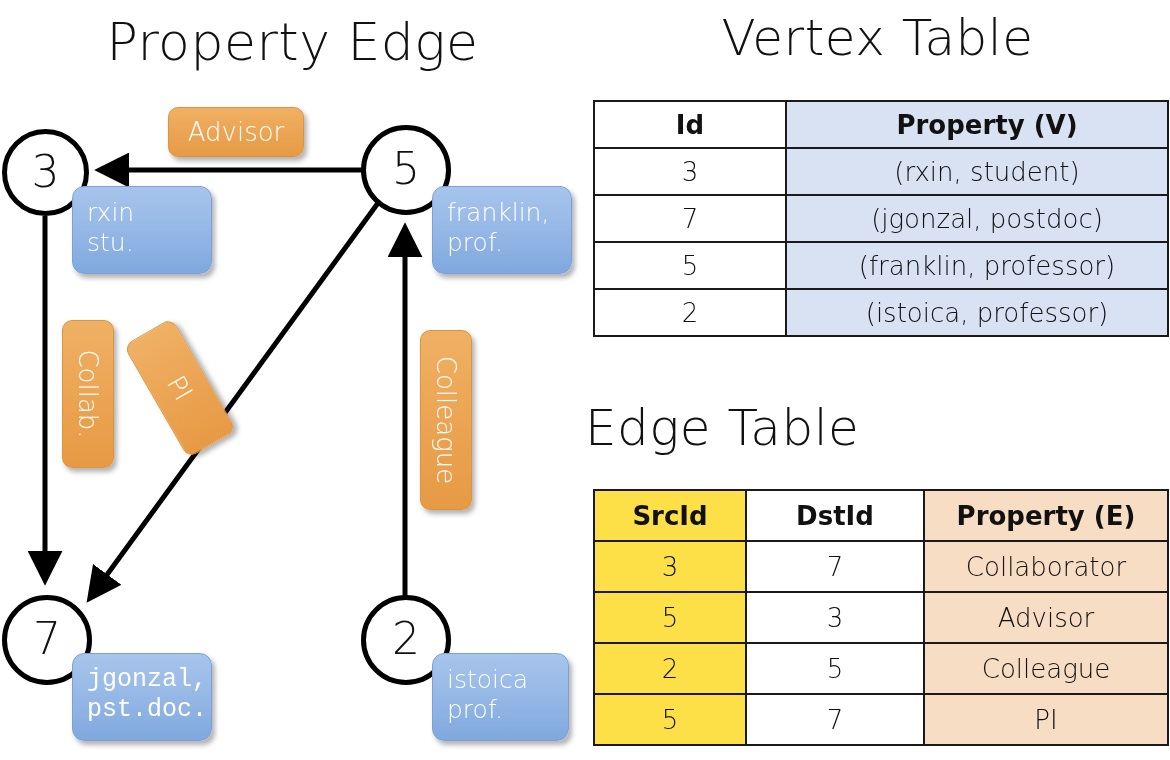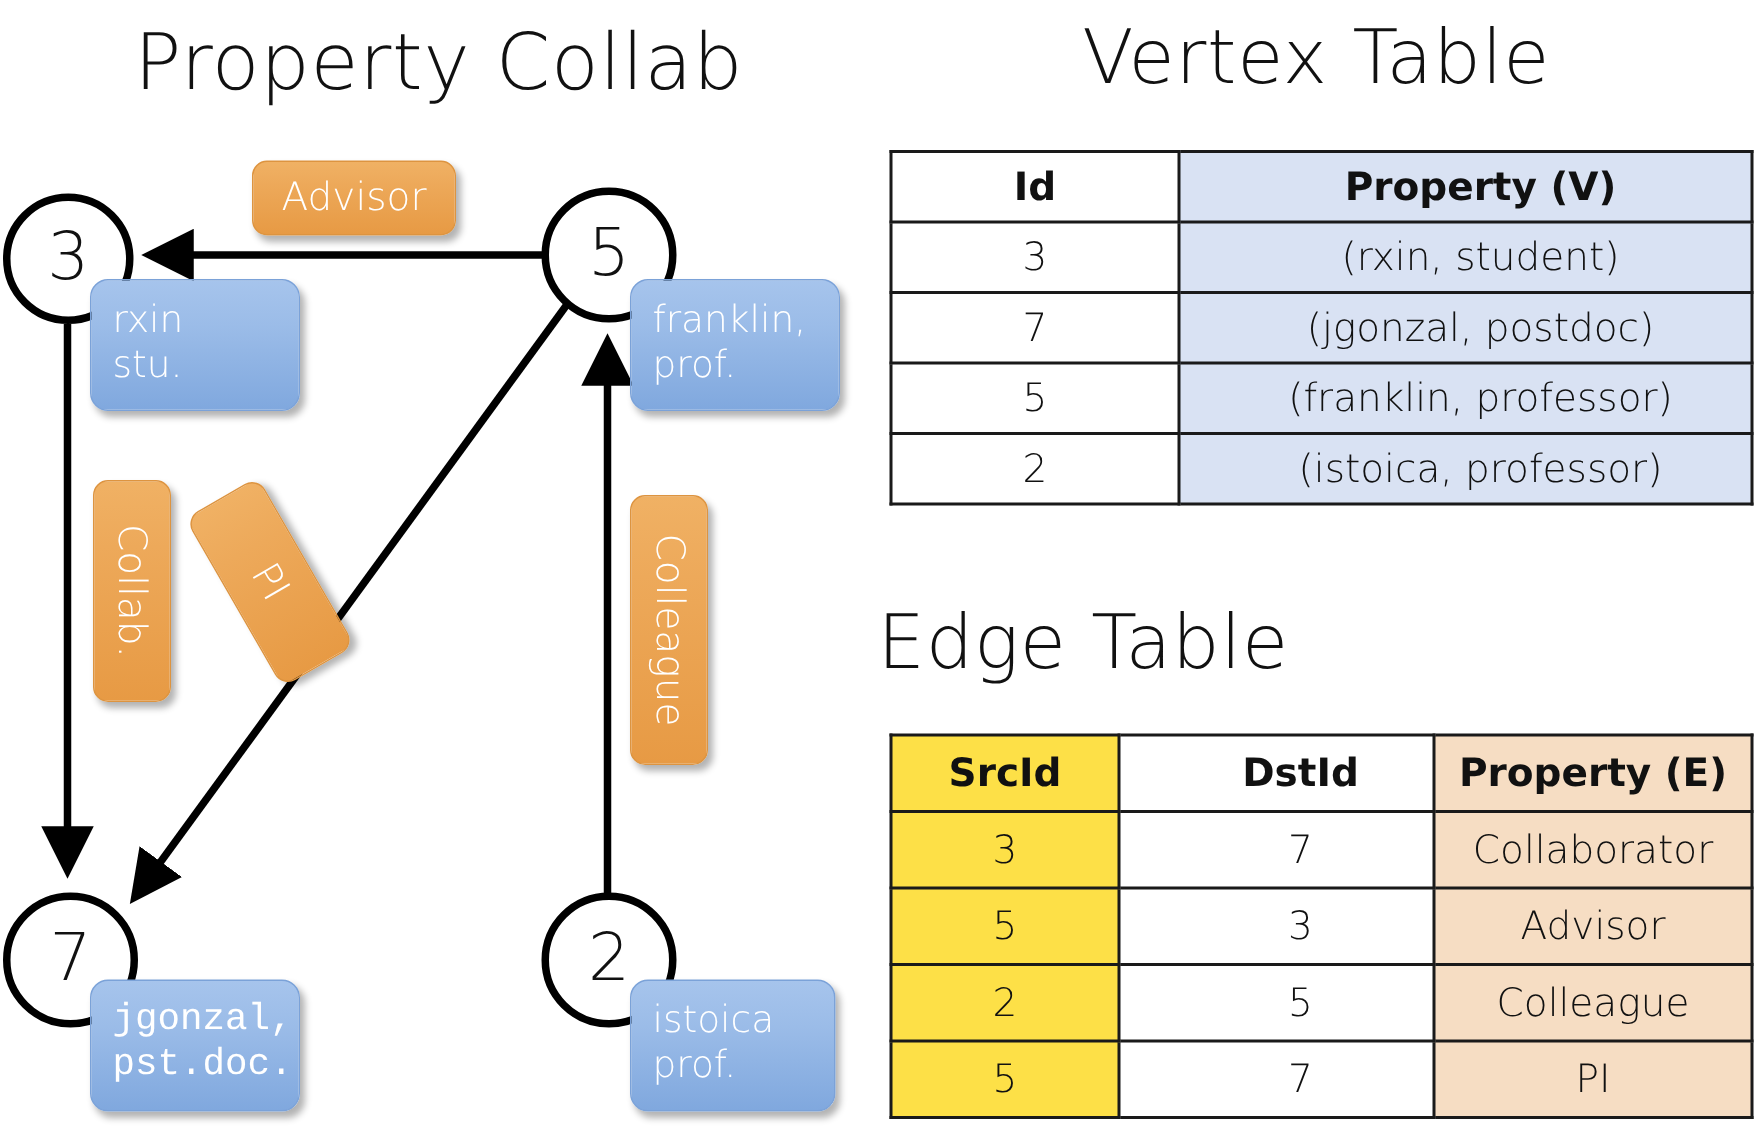--- a/index.html
+++ b/index.html
@@ -83,20 +83,21 @@
     background: linear-gradient(to bottom, #a6c4ec 0%, #9bbce8 35%, #80a8de 100%);
     border: 1px solid #7ba2d8;
     box-shadow: 3px 4px 5px rgba(0,0,0,0.30);
     color: #ffffff;
     font-family: "DejaVu Sans", sans-serif;
     font-weight: 300;
     font-size: 25px;
     line-height: 30px;
     padding: 11px 0 0 14px;
     white-space: pre-line;
+    margin-left: 12px;
   }
 
   
   .ebox {
     position: absolute;
     box-sizing: border-box;
     border-radius: 10px;
     background: linear-gradient(to bottom, #f0b164 0%, #eda95a 30%, #e79a44 100%);
     border: 1px solid #dd9440;
     box-shadow: 3px 4px 5px rgba(0,0,0,0.30);
@@ -139,27 +140,27 @@
   }
 
   #vertex-table { left: 593px; top: 100px; width: 576px; border-radius: 22px; }
   #vertex-table th, #vertex-table td { height: 45px; font-size: 26px; }
   #vertex-table .col-id { width: 190px; background: #ffffff; }
   #vertex-table .col-prop { background: #d9e2f3; padding-left: 20px; }
 
   #edge-table { left: 593px; top: 489px; width: 576px; }
   #edge-table th, #edge-table td { height: 49px; font-size: 26px; }
   #edge-table .col-src { width: 150px; background: #fde047; }
-  #edge-table .col-dst { width: 176px; background: #ffffff; padding-left: 32px; }
+  #edge-table .col-dst { width: 176px; background: #ffffff; }
   #edge-table .col-prop { background: #f6ddc3; }
 </style>
 </head>
 <body>
 
-<div class="title" id="title-property-graph">Property Collab</div>
+<div class="title" id="title-property-graph">Property Edge</div>
 
 <div class="title" id="title-vertex-table">Vertex Table</div>
 
 <div class="title" id="title-edge-table">Edge Table</div>
 
 <div id="graph-panel">
 
   <svg id="graph-edges" viewBox="0 0 585 760">
     <defs>
       <marker id="arrow" viewBox="0 0 12 12" refX="10" refY="6" markerWidth="7" markerHeight="7" orient="auto-start-reverse">

